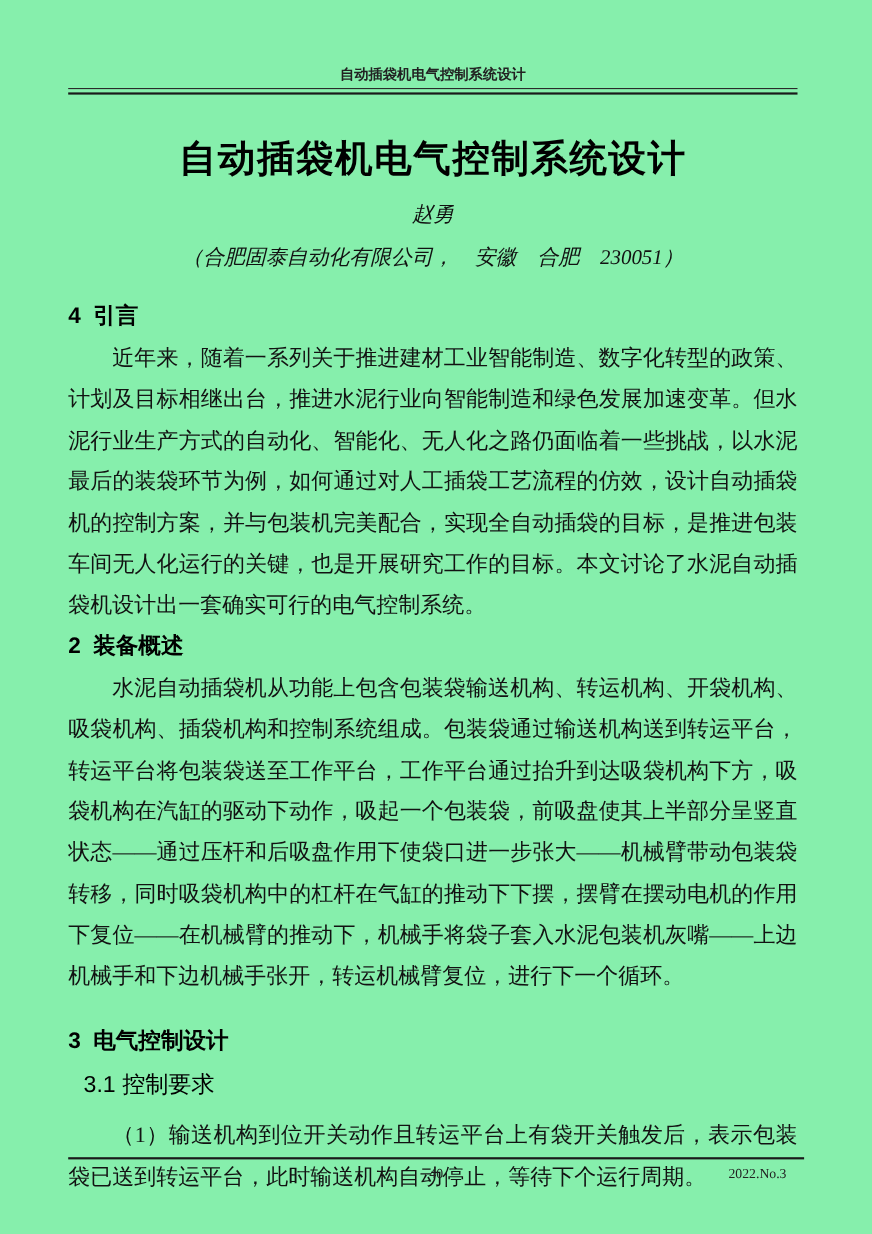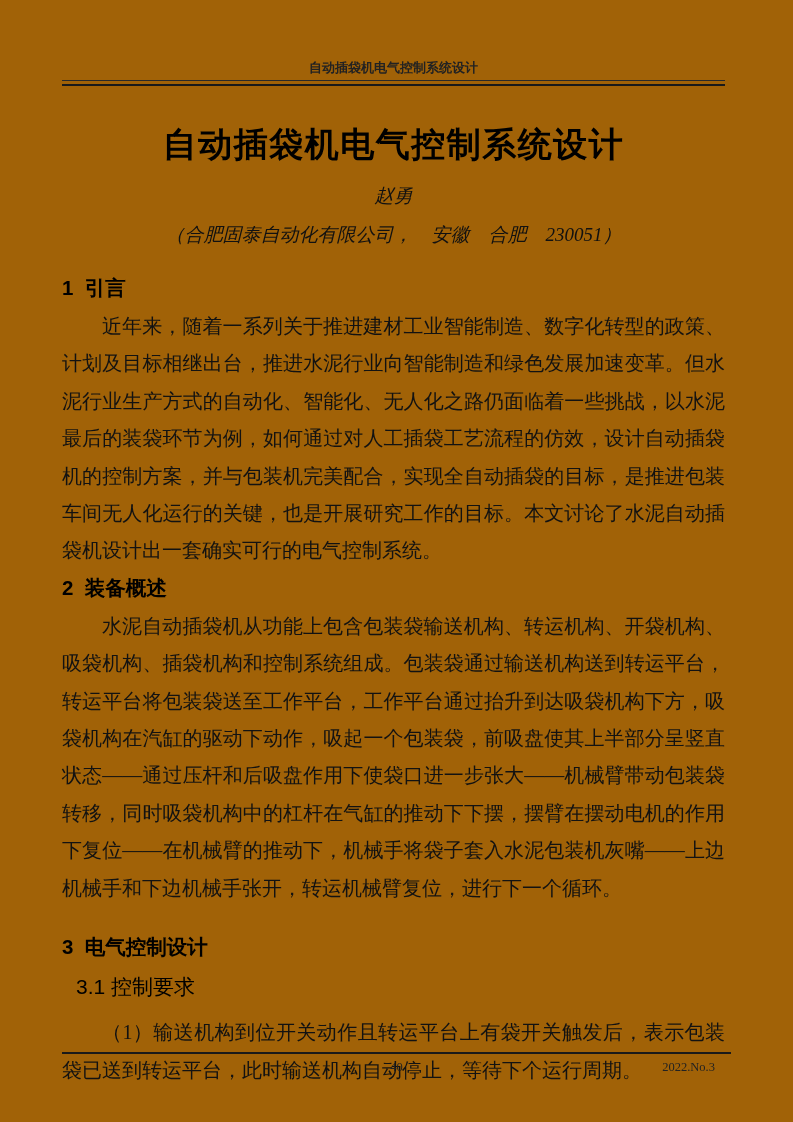--- a/index.html
+++ b/index.html
@@ -1,21 +1,21 @@
 <!DOCTYPE html>
 <html><head>
 <meta charset="utf-8">
 <style>
   html,body { margin:0; padding:0; background:#ffffff; }
   .page {
     position: relative;
     width: 793px;
     height: 1122px;
     margin: 0 auto;
-    background: #a16207;
+    background: #86efac;
     box-sizing: border-box;
     padding: 59px 68px 0 62px;
     color: #111;
     font-family: "Liberation Serif", serif;
     overflow: hidden;
   }
   .running-title {
     text-align: center;
     font-family: "Liberation Sans", sans-serif;
     font-weight: bold;
@@ -120,21 +120,21 @@
   <div class="running-title">自动插袋机电气控制系统设计</div>
   <div class="rule-thin"></div>
   <div class="rule-thick"></div>
 
   <h1 class="article-title">自动插袋机电气控制系统设计</h1>
 
   <div class="author">赵勇</div>
 
   <div class="affiliation">（合肥固泰自动化有限公司，　安徽　合肥　230051）</div>
 
-  <h2 class="sec-heading">1  引言</h2>
+  <h2 class="sec-heading">4  引言</h2>
 
   <p class="para">近年来，随着一系列关于推进建材工业智能制造、数字化转型的政策、计划及目标相继出台，推进水泥行业向智能制造和绿色发展加速变革。但水泥行业生产方式的自动化、智能化、无人化之路仍面临着一些挑战，以水泥最后的装袋环节为例，如何通过对人工插袋工艺流程的仿效，设计自动插袋机的控制方案，并与包装机完美配合，实现全自动插袋的目标，是推进包装车间无人化运行的关键，也是开展研究工作的目标。本文讨论了水泥自动插袋机设计出一套确实可行的电气控制系统。</p>
 
   <h2 class="sec-heading" style="margin-top:4px;">2  装备概述</h2>
 
   <p class="para">水泥自动插袋机从功能上包含包装袋输送机构、转运机构、开袋机构、吸袋机构、插袋机构和控制系统组成。包装袋通过输送机构送到转运平台，转运平台将包装袋送至工作平台，工作平台通过抬升到达吸袋机构下方，吸袋机构在汽缸的驱动下动作，吸起一个包装袋，前吸盘使其上半部分呈竖直状态——通过压杆和后吸盘作用下使袋口进一步张大——机械臂带动包装袋转移，同时吸袋机构中的杠杆在气缸的推动下下摆，摆臂在摆动电机的作用下复位——在机械臂的推动下，机械手将袋子套入水泥包装机灰嘴——上边机械手和下边机械手张开，转运机械臂复位，进行下一个循环。</p>
 
   <h2 class="sec-heading" style="">3  电气控制设计</h2>
 
   <h3 class="subsec-heading">3.1 控制要求</h3>

